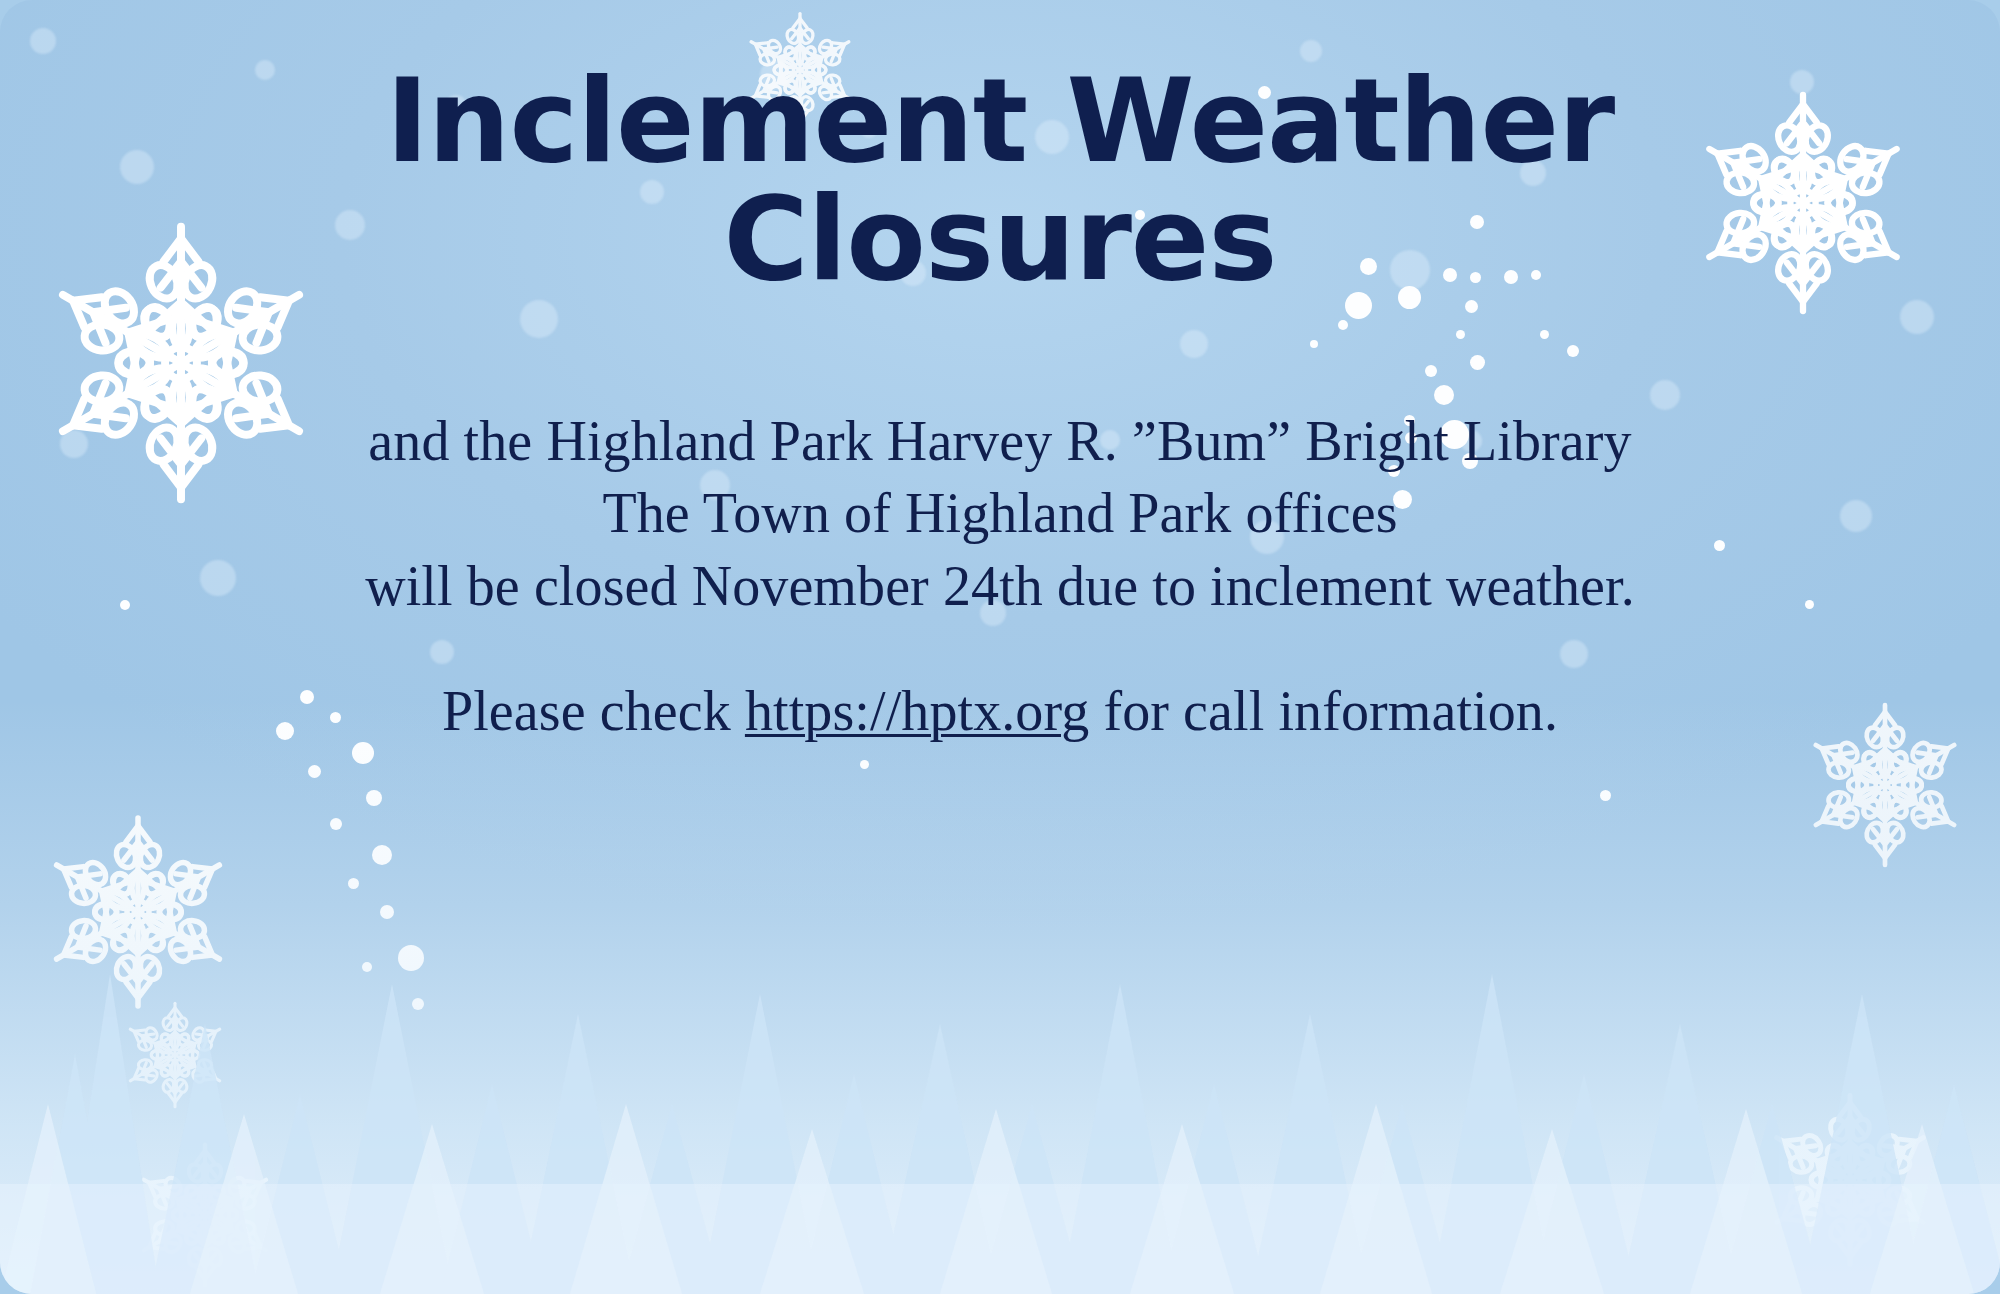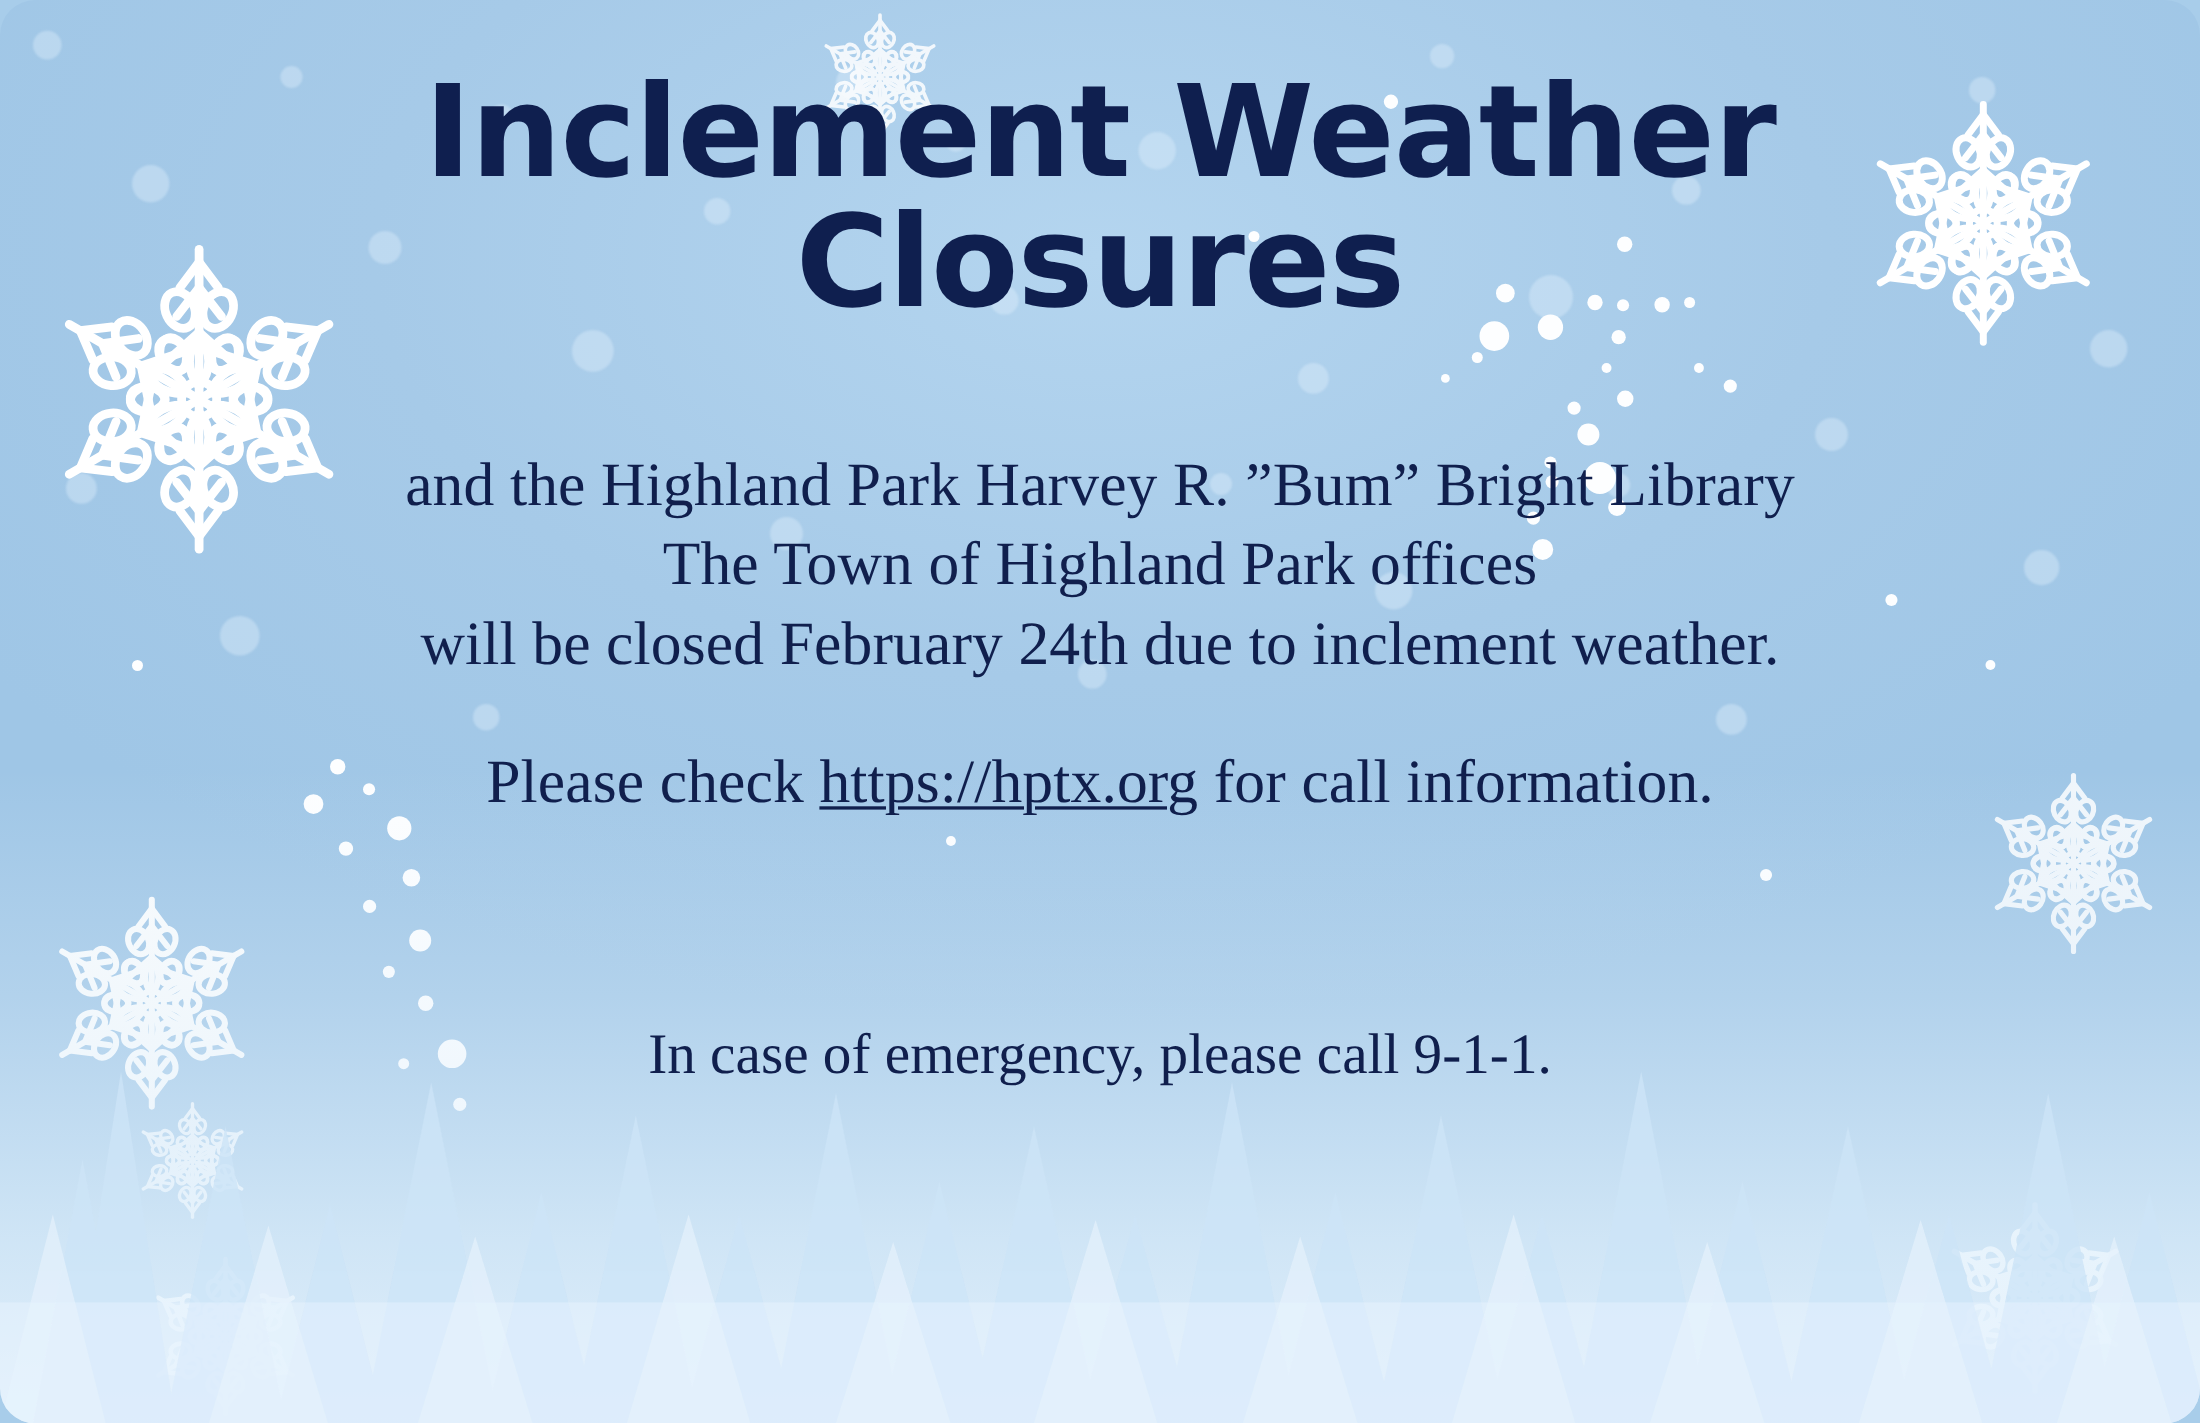--- a/index.html
+++ b/index.html
@@ -303,27 +303,26 @@
   <div class="content">
 
     <h1 class="headline">
       <span>Inclement Weather</span>
       <span class="l2">Closures</span>
     </h1>
 
     <div class="body-block">
       <p>and the Highland Park Harvey R. ”Bum” Bright Library</p>
       <p>The Town of Highland Park offices</p>
-      <p>will be closed February 24th due to inclement weather.</p>
+      <p>will be closed November 24th due to inclement weather.</p>
 
       <div class="para-gap"></div>
 
       <p>
         <span>Please check </span><a class="link" href="#">https://hptx.org</a><span> for call information.</span>
       </p>
     </div>
 
     <div class="contact-block">
-      <p>In case of emergency, please call 9-1-1.</p>
     </div>
 
   </div>
 </div>
 
 </body></html>

